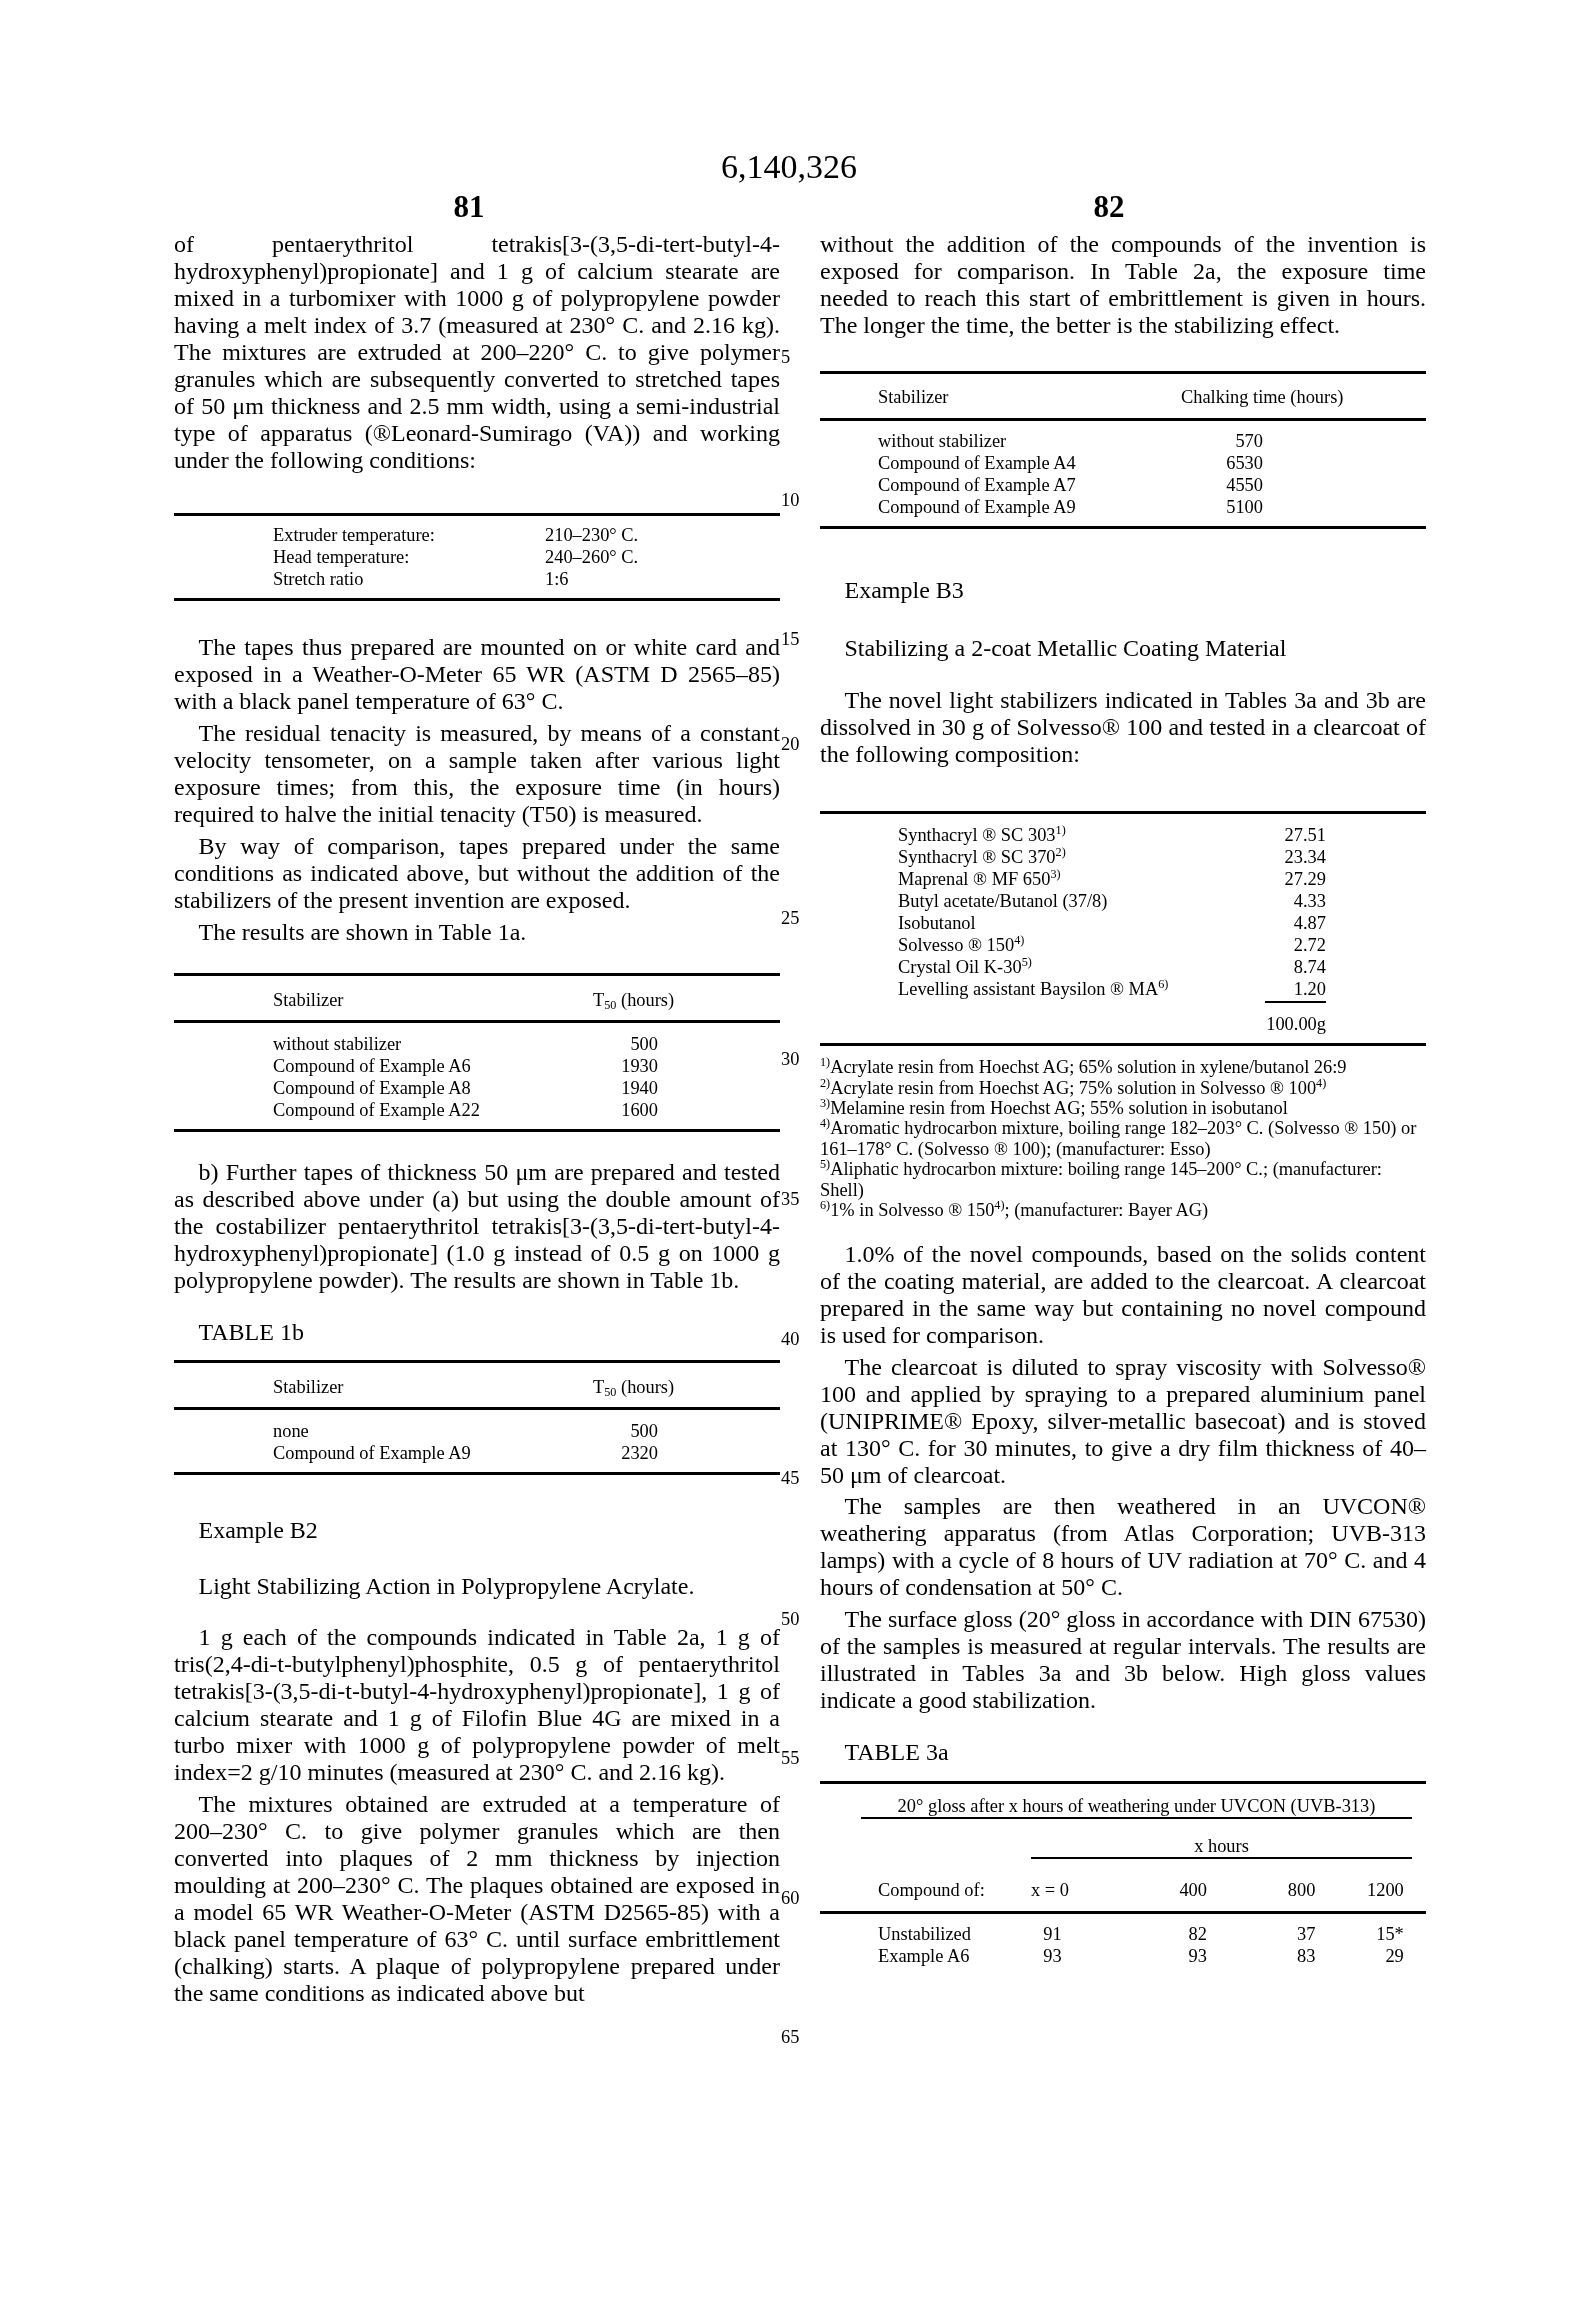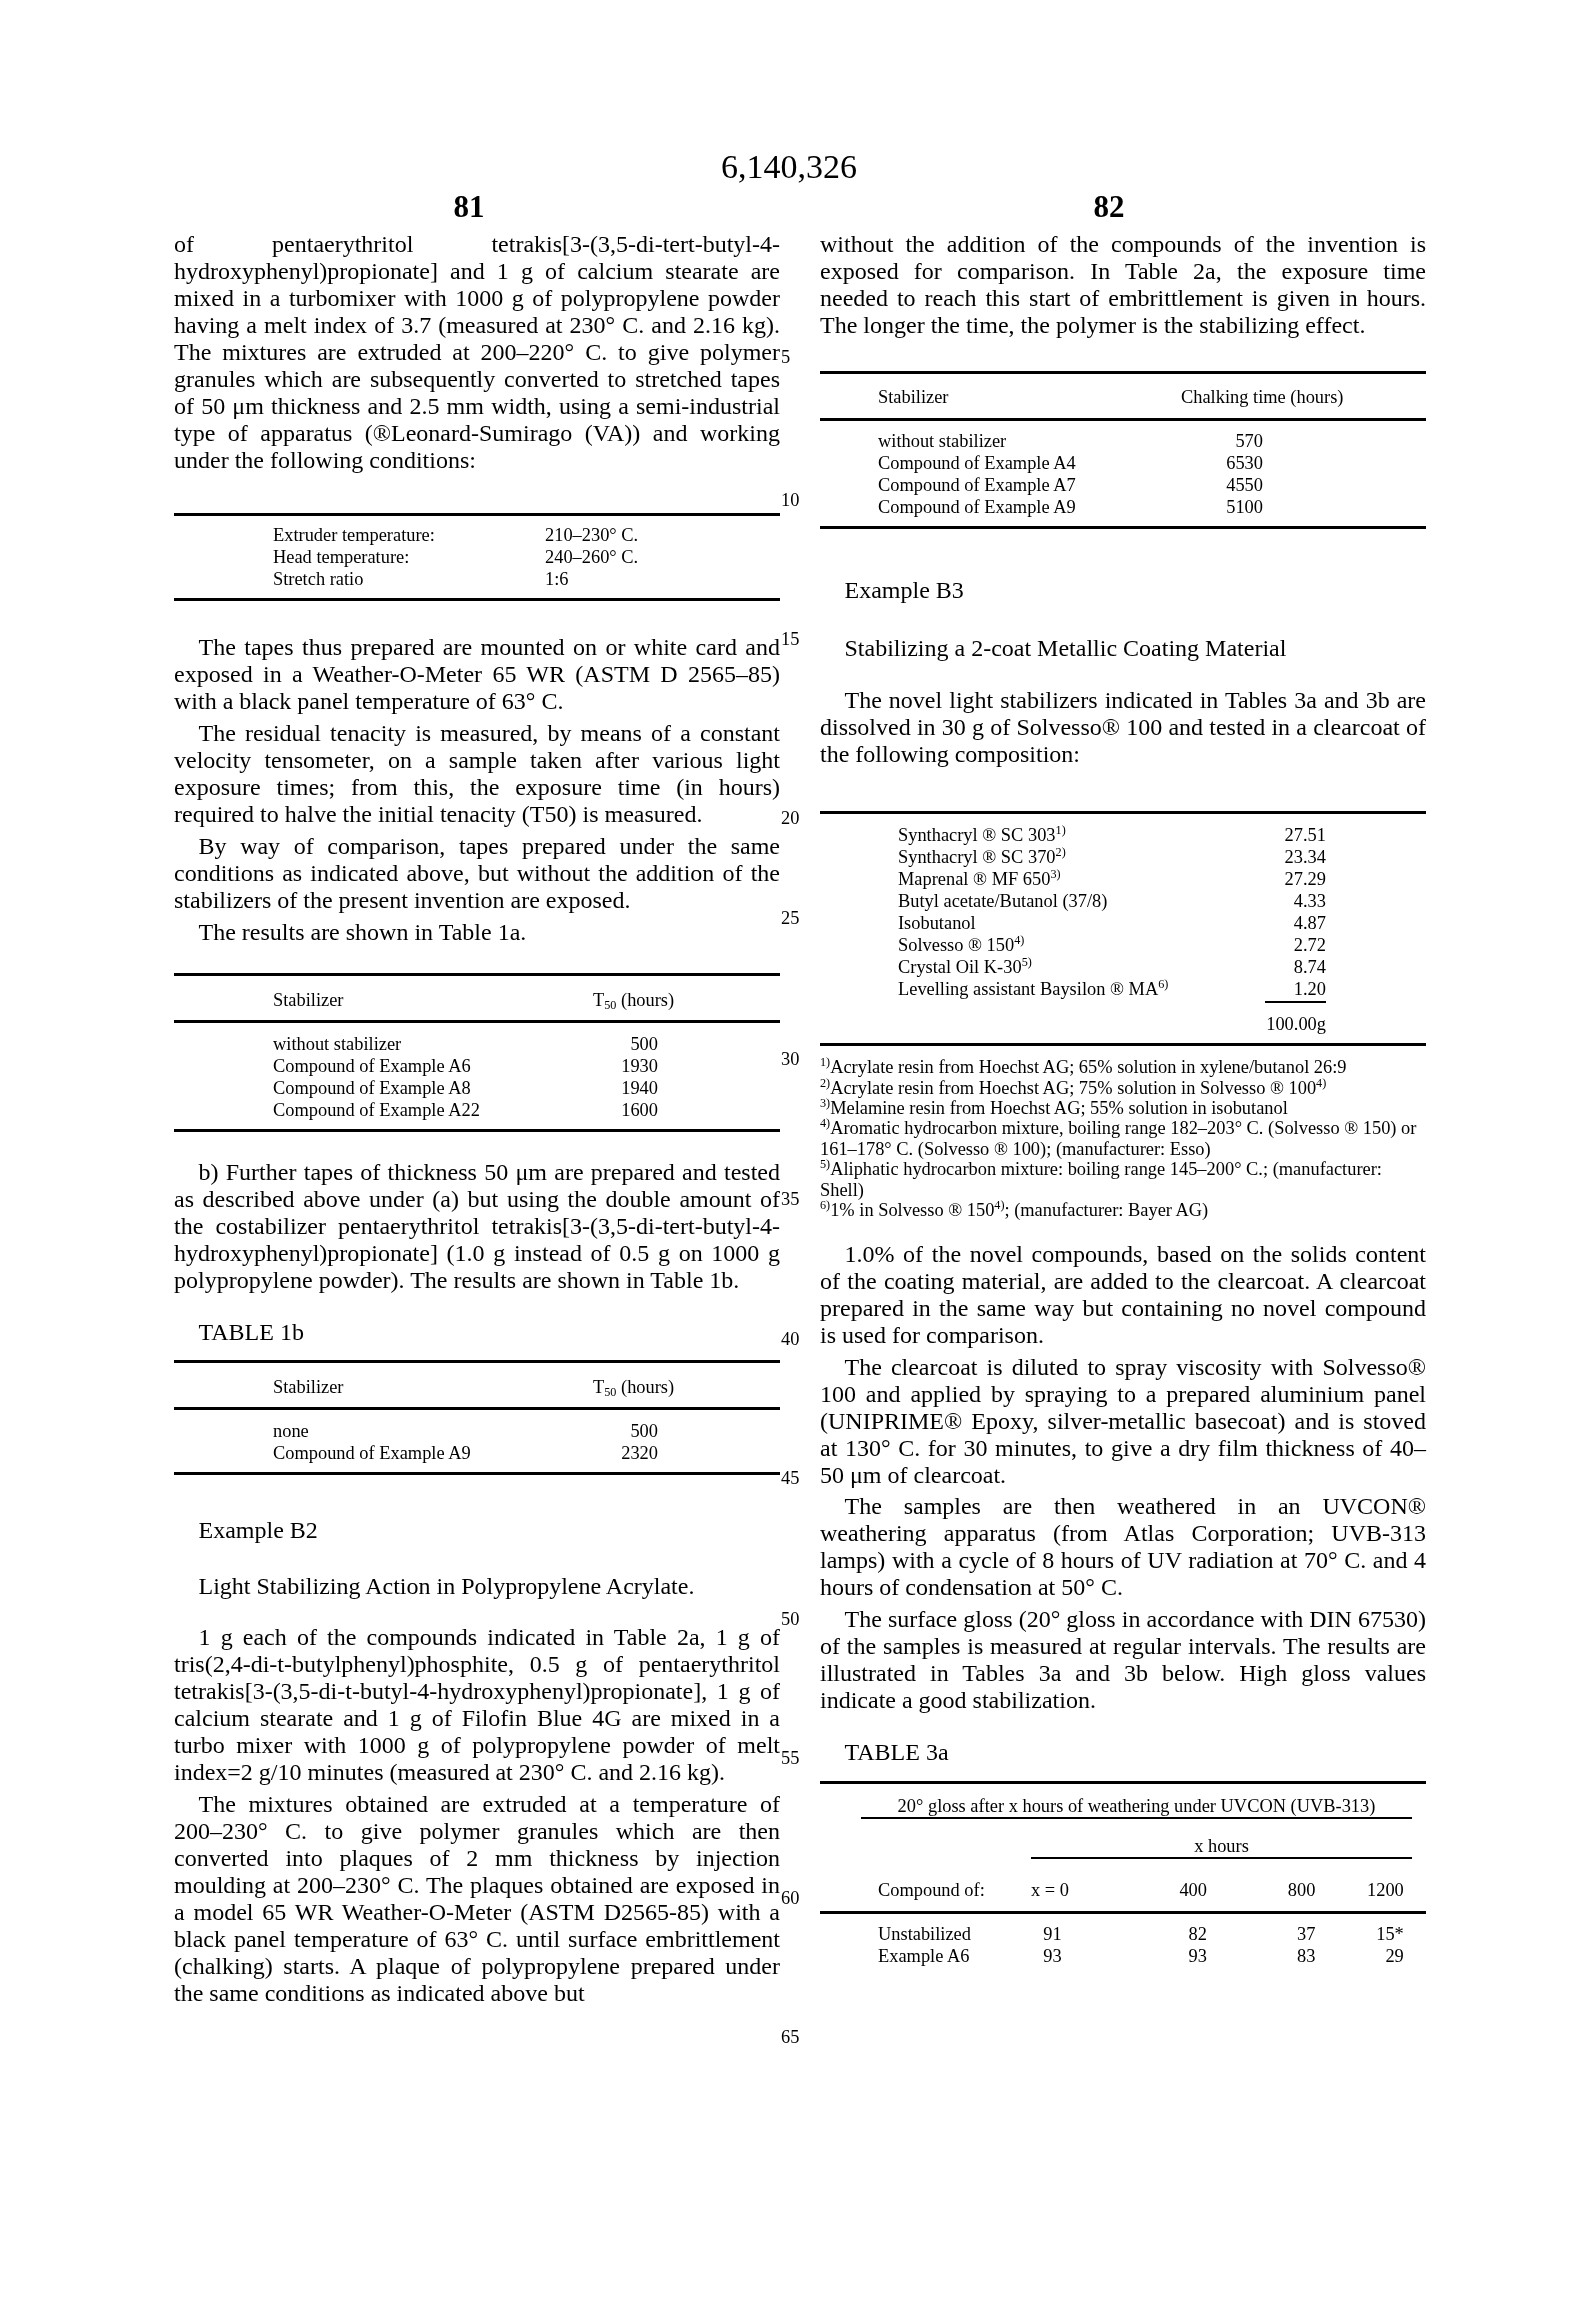--- a/index.html
+++ b/index.html
@@ -26,21 +26,21 @@
 <body>
 
 <div class="abs patno">6,140,326</div>
 <div class="abs colno" style="left:401px;">81</div>
 <div class="abs colno" style="left:1041px;">82</div>
 
 <div class="linenos">
   <span style="top:347px">5</span>
   <span style="top:490px">10</span>
   <span style="top:629px">15</span>
-  <span style="top:808px">20</span>
+  <span style="top:734px">20</span>
   <span style="top:908px">25</span>
   <span style="top:1049px">30</span>
   <span style="top:1189px">35</span>
   <span style="top:1329px">40</span>
   <span style="top:1468px">45</span>
   <span style="top:1609px">50</span>
   <span style="top:1748px">55</span>
   <span style="top:1888px">60</span>
   <span style="top:2027px">65</span>
 </div>
@@ -143,21 +143,21 @@
   <div style="height:42px"></div>
   <p class="ttitle">Example B2</p>
   <div style="height:24.5px"></div>
   <p class="ttitle">Light Stabilizing Action in Polypropylene Acrylate.</p>
   <div style="height:19px"></div>
   <p>1 g each of the compounds indicated in Table 2a, 1 g of tris(2,4-di-t-butylphenyl)phosphite, 0.5 g of pentaerythritol tetrakis[3-(3,5-di-t-butyl-4-hydroxyphenyl)propionate], 1 g of calcium stearate and 1 g of Filofin Blue 4G are mixed in a turbo mixer with 1000 g of polypropylene powder of melt index=2 g/10 minutes (measured at 230° C. and 2.16 kg).</p>
   <p>The mixtures obtained are extruded at a temperature of 200–230° C. to give polymer granules which are then converted into plaques of 2 mm thickness by injection moulding at 200–230° C. The plaques obtained are exposed in a model 65 WR Weather-O-Meter (ASTM D2565-85) with a black panel temperature of 63° C. until surface embrittlement (chalking) starts. A plaque of polypropylene prepared under the same conditions as indicated above but</p>
 </div>
 
 <div class="col" style="left:820px; top:231px;">
-  <p class="noind">without the addition of the compounds of the invention is exposed for comparison. In Table 2a, the exposure time needed to reach this start of embrittlement is given in hours. The longer the time, the polymer is the stabilizing effect.</p>
+  <p class="noind">without the addition of the compounds of the invention is exposed for comparison. In Table 2a, the exposure time needed to reach this start of embrittlement is given in hours. The longer the time, the better is the stabilizing effect.</p>
 
   <div style="height:17.7px"></div>
   <div style="height:9.5px"></div>
   <div class="rule"></div>
   <table style="margin:12.2px 0 9.5px 58px;">
     <tbody>
         <tr>
       <td style="width:303px">Stabilizer</td>
       <td>Chalking time (hours)</td>
     </tr>

